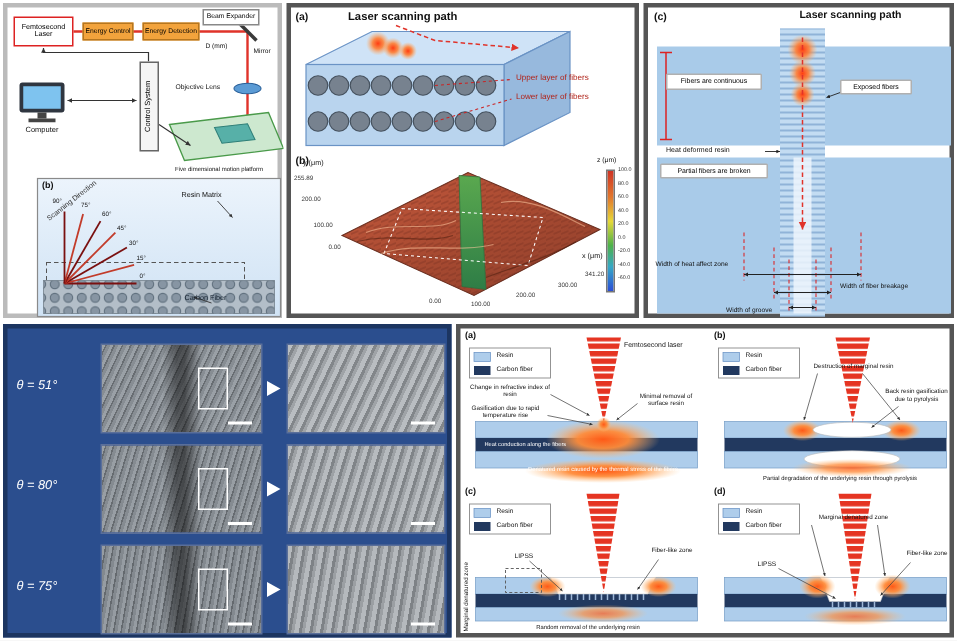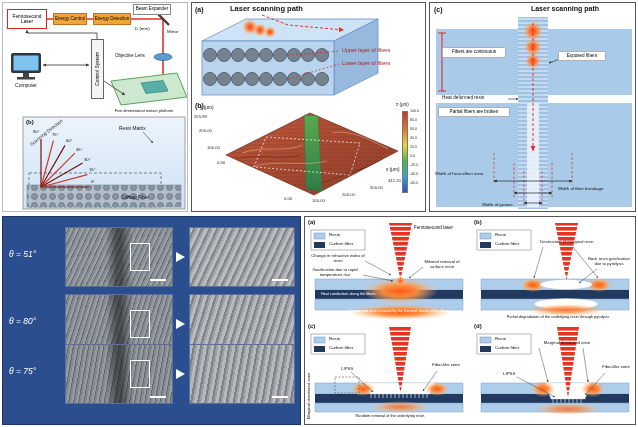--- a/index.html
+++ b/index.html
@@ -1,18 +1,18 @@
 <!DOCTYPE html>
 <html><head>
 <meta charset="utf-8">
 <style>
 *{margin:0;padding:0;box-sizing:border-box}
 body{font-family:"Liberation Sans",sans-serif;background:#e9e9e9}
 #fig{position:relative;width:638px;height:427px;background:#fff;overflow:hidden;font-family:"Liberation Sans",sans-serif}
-.panel{position:absolute;background:#fff;border:1px solid #84cc16}
+.panel{position:absolute;background:#fff;border:3px solid #84cc16}
 svg.bg{position:absolute;left:0;top:0;display:block}
 .t{position:absolute;color:#111;line-height:1.12;white-space:nowrap}
 .tw{position:absolute;color:#111;line-height:1.12;text-align:center}
 .box{position:absolute;display:flex;align-items:center;justify-content:center;text-align:center;line-height:1.05}
 .wbox{background:#fff;border:0.5px solid #b0b0b0;border-radius:1px}
 .sem-row{position:absolute;left:0;width:100%;height:60px}
 .sem-angle{position:absolute;left:6px;top:22px;width:54px;color:#fff;font-size:8.5px;font-style:italic}
 .sem-img{position:absolute;top:0;height:60px;border:1px solid #5a6f9a}
 .sem-box{position:absolute;border:1px solid #fff}
 .sb{position:absolute;right:6px;bottom:5px;width:16px;height:2px;background:#fff}
@@ -277,21 +277,21 @@
       <div class="sem-angle">θ = 80°</div>
       <div class="sem-img" style="left:62px;width:108px;background:linear-gradient(90deg,rgba(0,0,0,0) 38%,rgba(0,0,0,0.45) 47%,rgba(15,15,15,0.55) 52%,rgba(0,0,0,0) 63%),repeating-linear-gradient(107deg,#989ea4 0 2px,#666b70 2px 3px,#858b91 3px 5px)">
         <div class="sem-box" style="left:64px;top:15px;width:20px;height:28px"></div>
         <div class="sb"></div>
       </div>
       <div class="sem-arr" style="left:173px"></div>
       <div class="sem-img" style="left:186px;width:106px;background:repeating-linear-gradient(107deg,#b7bbbf 0 3px,#808488 3px 5px,#9da1a5 5px 7px)">
         <div class="sb"></div>
       </div>
     </div>
-    <div class="sem-row" style="top:127px">
+    <div class="sem-row" style="top:144px">
       <div class="sem-angle">θ = 75°</div>
       <div class="sem-img" style="left:62px;width:108px;background:linear-gradient(90deg,rgba(0,0,0,0) 38%,rgba(0,0,0,0.45) 47%,rgba(15,15,15,0.55) 52%,rgba(0,0,0,0) 63%),repeating-linear-gradient(100deg,#969ca2 0 2px,#64696e 2px 3px,#83898f 3px 5px)">
         <div class="sem-box" style="left:64px;top:15px;width:20px;height:28px"></div>
         <div class="sb"></div>
       </div>
       <div class="sem-arr" style="left:173px"></div>
       <div class="sem-img" style="left:186px;width:106px;background:repeating-linear-gradient(100deg,#b5b9bd 0 3px,#7e8286 3px 5px,#9b9fa3 5px 7px)">
         <div class="sb"></div>
       </div>
     </div>

